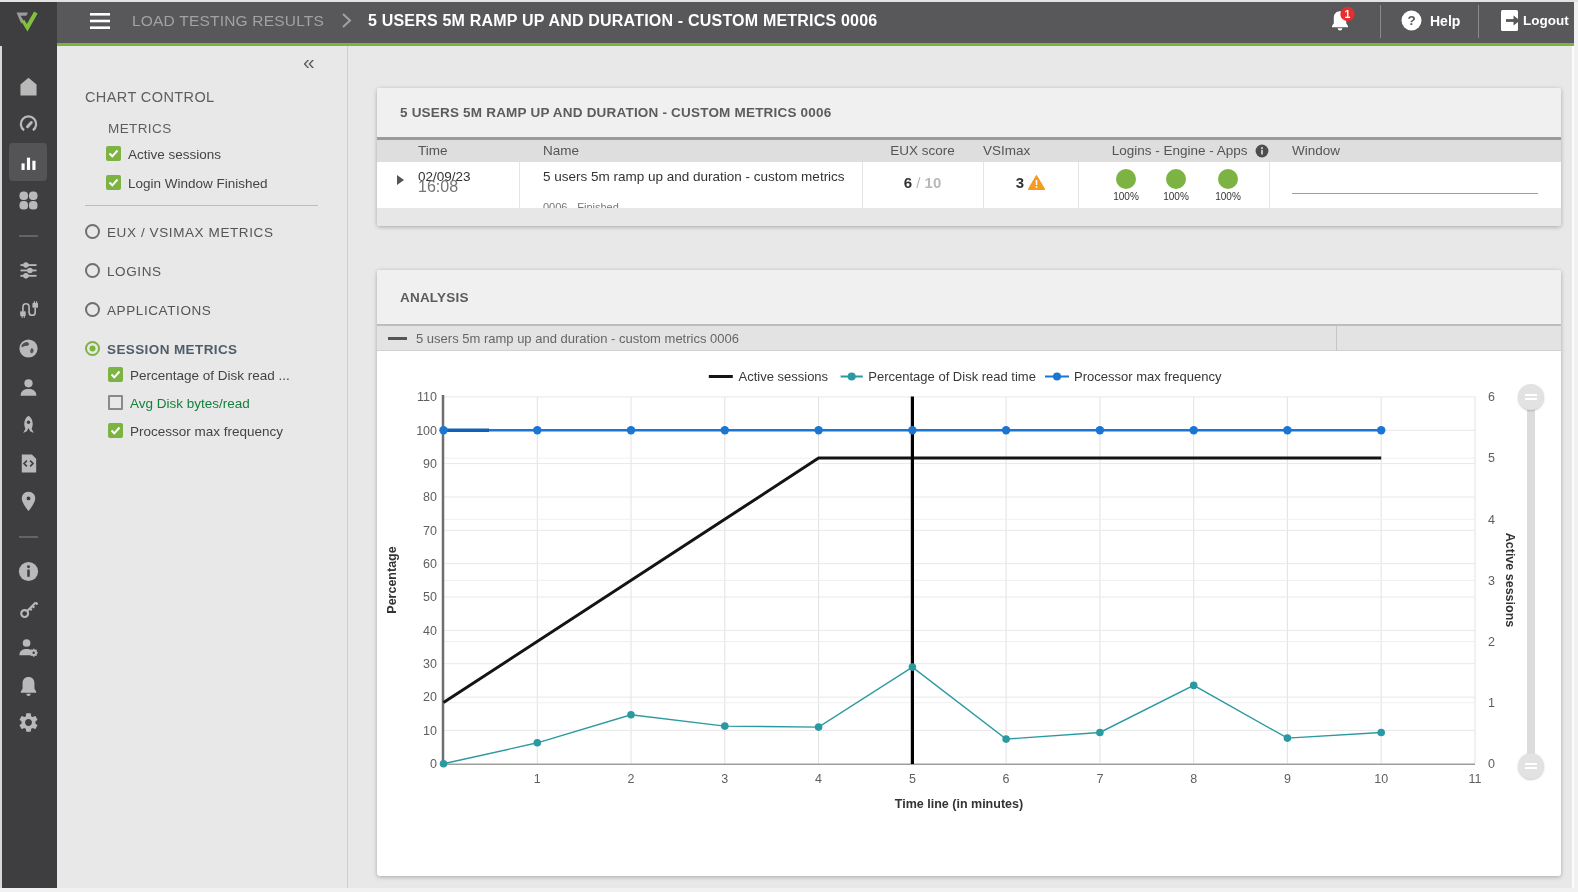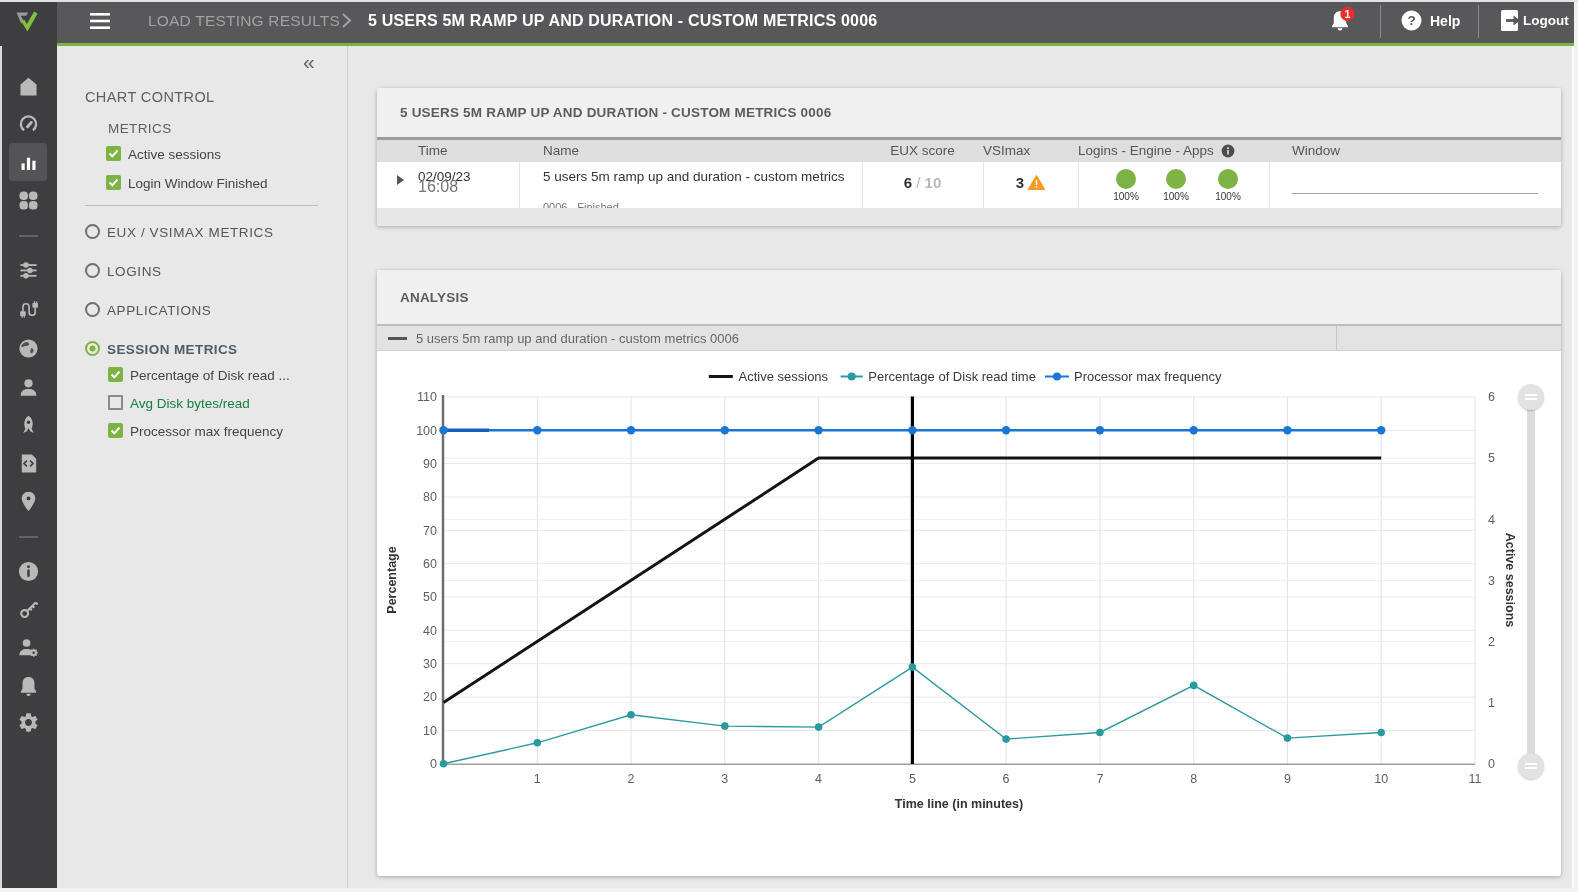--- a/index.html
+++ b/index.html
@@ -38,21 +38,21 @@
 <div id="bottomstrip" class="abs"></div>
 <div class="abs" style="left:0;top:46px;width:1.5px;height:842px;background:#d9d9d9;z-index:8"></div>
 <div id="rightstrip" class="abs"></div>
 <div class="abs" style="left:1572px;top:46px;width:2px;height:842px;background:#fbfbfb"></div>
 
 <svg class="abs" style="left:89px;top:13px" width="22" height="16" viewBox="0 0 22 16">
 <rect x="1" y="0" width="20" height="2.6" fill="#fff"></rect>
     <rect x="1" y="6.7" width="20" height="2.6" fill="#fff"></rect>
     <rect x="1" y="13.4" width="20" height="2.6" fill="#fff"></rect>
   </svg>
-<div class="abs bcrumb" style="left:148px;top:12px">LOAD TESTING RESULTS</div>
+<div class="abs bcrumb" style="left:132px;top:12px">LOAD TESTING RESULTS</div>
 <svg class="abs" style="left:340px;top:13px" width="12" height="15" viewBox="0 0 12 15">
     <path d="M3 1 L10 7.5 L3 14" stroke="#a2a2a2" stroke-width="2" fill="none"></path>
   </svg>
 <div class="abs btitle" style="left:368px;top:12px">5 USERS 5M RAMP UP AND DURATION - CUSTOM METRICS 0006</div>
 <svg class="abs" style="left:1329px;top:6px" width="30" height="28" viewBox="0 0 30 28">
 <path d="M11,5.2 C7.1,5.2 4.8,8 4.8,11.9 V17.2 L3,20 V21.2 H19 V20 L17.2,17.2 V11.9 C17.2,8 14.9,5.2 11,5.2 Z" fill="#fff"></path>
 <path d="M8.7,22.3 a2.3,2.3 0 0 0 4.6,0 Z" fill="#fff"></path>
 <circle cx="18.5" cy="8" r="7.2" fill="#e62e2e"></circle>
     <text x="18.5" y="11.8" font-size="10.5" font-weight="bold" fill="#fff" text-anchor="middle" font-family="Liberation Sans">1</text>
   </svg>
@@ -204,21 +204,21 @@
 <div class="card" style="top:88px;height:138px">
  <div class="chead" style="top:0;height:49px">
       <span style="position:absolute;left:23px;top:17px">5 USERS 5M RAMP UP AND DURATION - CUSTOM METRICS 0006</span>
     </div>
  <div class="abs" style="left:0;top:49px;width:100%;height:3px;background:#9b9b9b"></div>
  <div class="abs" style="left:0;top:52px;width:100%;height:22px;background:#dedede;font-size:13.5px;color:#555">
   <span style="position:absolute;left:41px;top:3px">Time</span>
   <span style="position:absolute;left:166px;top:3px">Name</span>
   <span style="position:absolute;left:485px;top:3px;width:121px;text-align:center">EUX score</span>
   <span style="position:absolute;left:606px;top:3px;width:95px;text-align:left">VSImax</span>
-  <span style="position:absolute;left:701px;top:3px;width:191px;text-align:left">Logins - Engine - Apps&nbsp;&nbsp;<svg width="14" height="14" viewBox="0 0 24 24" style="vertical-align:-2.5px">
+  <span style="position:absolute;left:701px;top:3px;width:191px;text-align:right">Logins - Engine - Apps&nbsp;&nbsp;<svg width="14" height="14" viewBox="0 0 24 24" style="vertical-align:-2.5px">
           <circle cx="12" cy="12" r="11" fill="#4d4d4d"></circle>
           <rect x="10.6" y="10" width="2.8" height="8" fill="#dedede"></rect>
           <circle cx="12" cy="6.8" r="1.7" fill="#dedede"></circle>
         </svg></span>
   <span style="position:absolute;left:915px;top:3px">Window</span>
  </div>
  <div class="abs" style="left:0;top:74px;width:100%;height:46px;background:#fff">
   <div class="abs" style="left:142px;top:0;width:1px;height:46px;background:#e5e5e5"></div>
   <div class="abs" style="left:485px;top:0;width:1px;height:46px;background:#e5e5e5"></div>
   <div class="abs" style="left:606px;top:0;width:1px;height:46px;background:#e5e5e5"></div>

